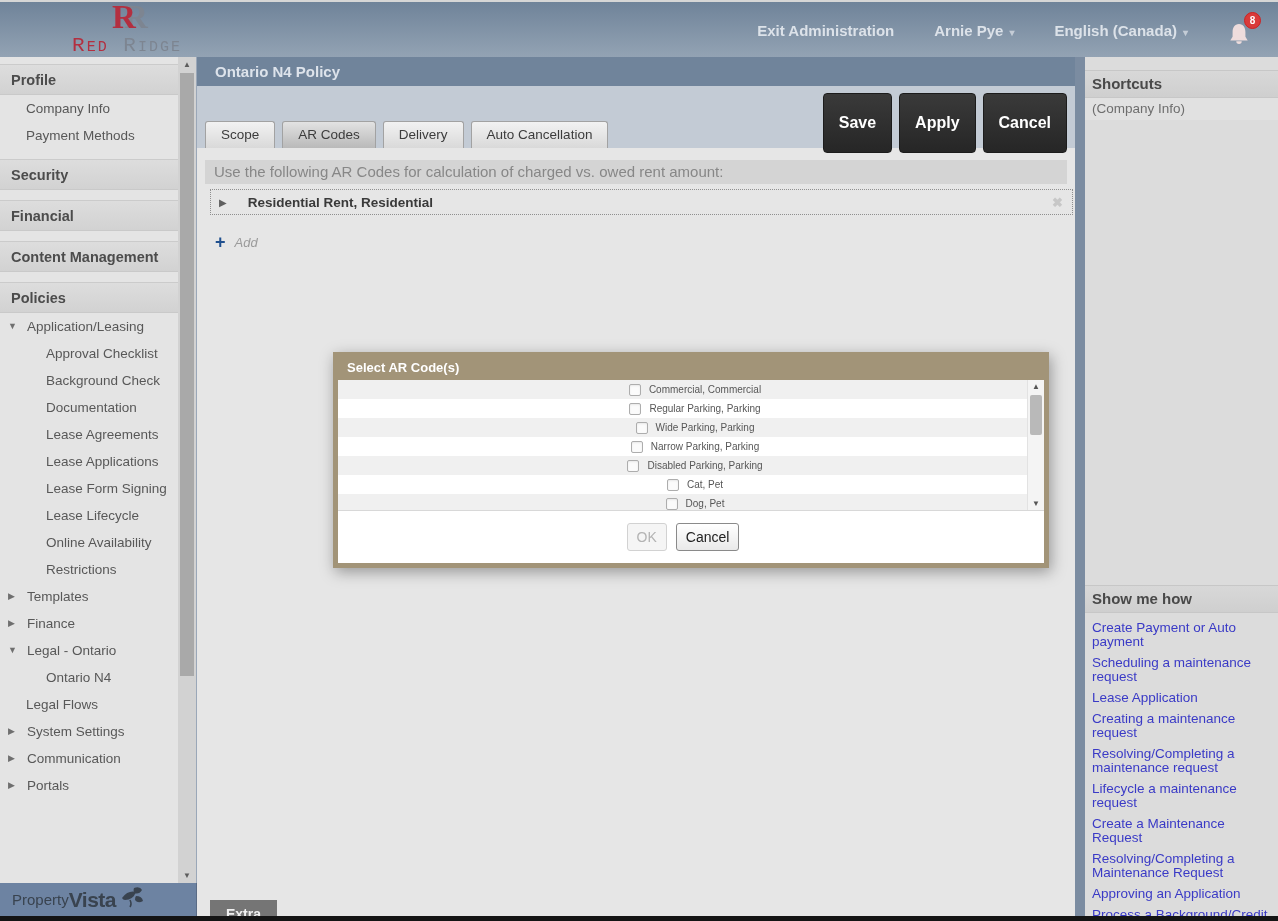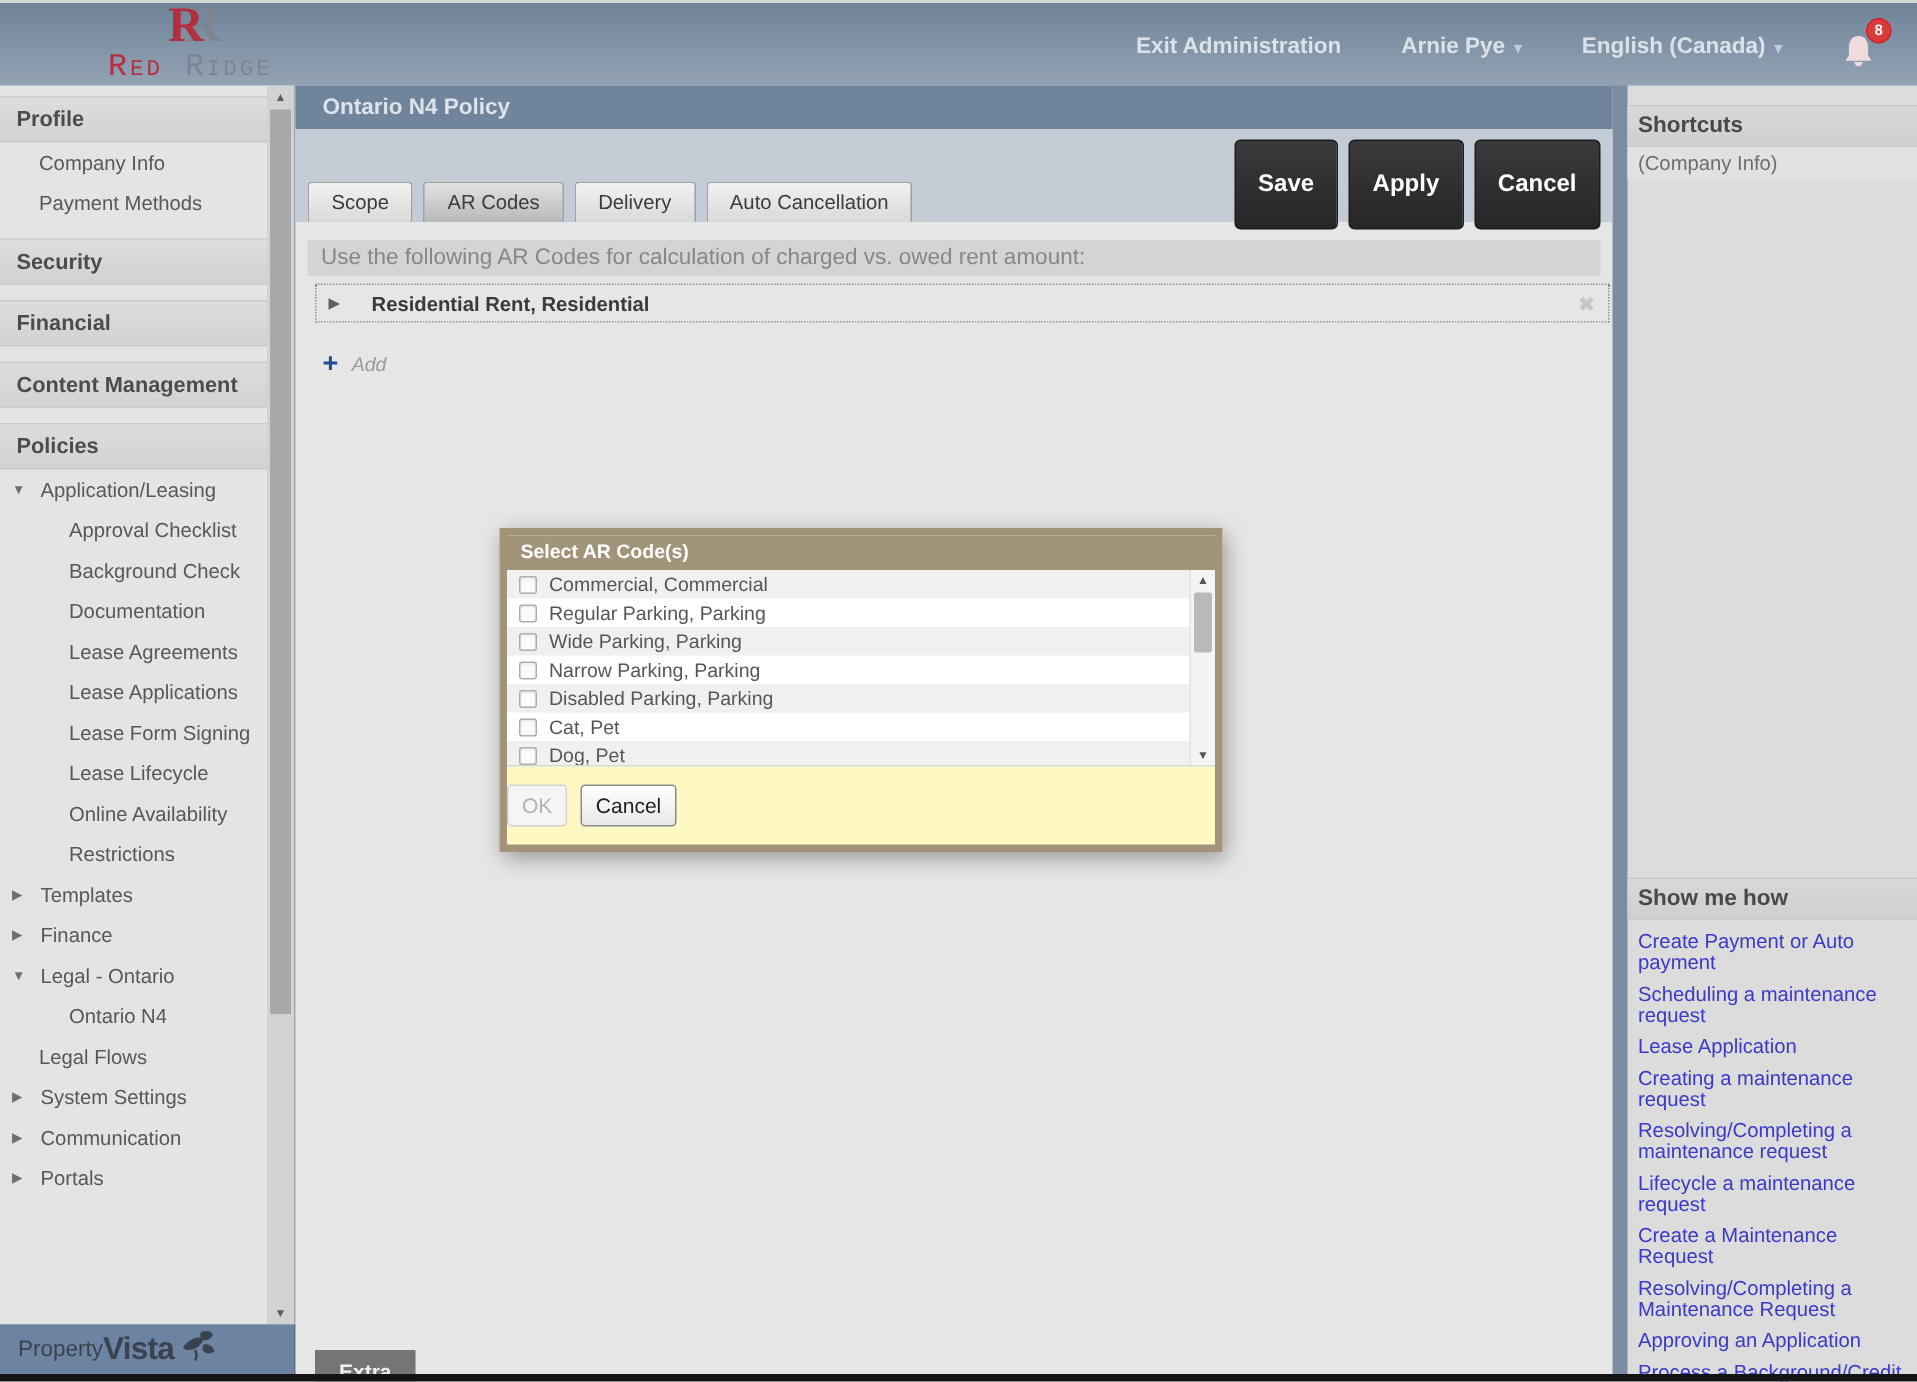--- a/index.html
+++ b/index.html
@@ -118,39 +118,39 @@
   .add-label { margin-left:9px; font-style:italic; color:#9b9b9b; font-size:13px; }
   .extra-btn {
     position:absolute; left:13px; bottom:0; height:28px;
     background:#757575; color:#f0f0f0; font-weight:bold; font-size:14px;
     border:none; padding:0 16px; cursor:pointer;
     font-family:"Liberation Sans", sans-serif;
   }
 
   
   #modal {
-    position:absolute; left:333px; top:352px; width:482px; height:216px;
-    border:5px solid #a29478; background:#fef9c3; z-index:50;
+    position:absolute; left:333px; top:352px; width:716px; height:216px;
+    border:5px solid #a29478; background:#ffffff; z-index:50;
     box-shadow:2px 4px 14px rgba(0,0,0,0.35);
   }
   .modal-title { background:#a29478; color:#fff; font-weight:bold; font-size:13px; padding:3px 9px 6px; height:23px; }
   .modal-list { position:relative; height:131px; overflow:hidden; background:#fff; border-bottom:1px solid #d8d8d8; }
-  .opt-row { height:19px; display:flex; align-items:center; padding-left:8px; font-size:13px; color:#565656; }
+  .opt-row { height:19px; display:flex; align-items:center; padding-left:8px; font-size:10px; color:#565656;justify-content:center; }
   .opt-row.odd { background:#f0f0f0; }
   .opt-check {
     width:12px; height:12px; border:1px solid #adadad; border-radius:2px;
     background:#fbfbfb; margin-right:8px; flex:none; cursor:pointer;
     box-shadow:inset 0 1px 2px rgba(0,0,0,0.08);
   }
   .modal-scroll { position:absolute; right:0; top:0; bottom:0; width:17px; background:#f4f4f4; border-left:1px solid #e2e2e2; }
   .ms-arrow { position:absolute; left:0; width:100%; text-align:center; font-size:8px; color:#555; }
   .ms-arrow.up { top:2px; }
   .ms-arrow.down { bottom:2px; }
   .ms-thumb { position:absolute; left:2px; right:2px; top:15px; height:40px; background:#b9b9b9; border-radius:2px; }
-  .modal-footer { height:52px; display:flex; align-items:center; justify-content:flex-start; padding-right:16px; gap:9px; }
+  .modal-footer { height:52px; display:flex; align-items:center; justify-content:center; padding-right:16px; gap:9px; }
   .ok-btn {
     background:#f5f5f5; color:#b3b3b3; border:1px solid #d2d2d2; border-radius:3px;
     font-size:14px; padding:5px 9px; font-family:"Liberation Sans", sans-serif;
   }
   .cancel-btn {
     background:linear-gradient(#ffffff,#e9e9e9); color:#222; border:1px solid #8a8a8a; border-radius:3px;
     font-size:14px; padding:5px 9px; cursor:pointer; font-family:"Liberation Sans", sans-serif;
   }
 
   

